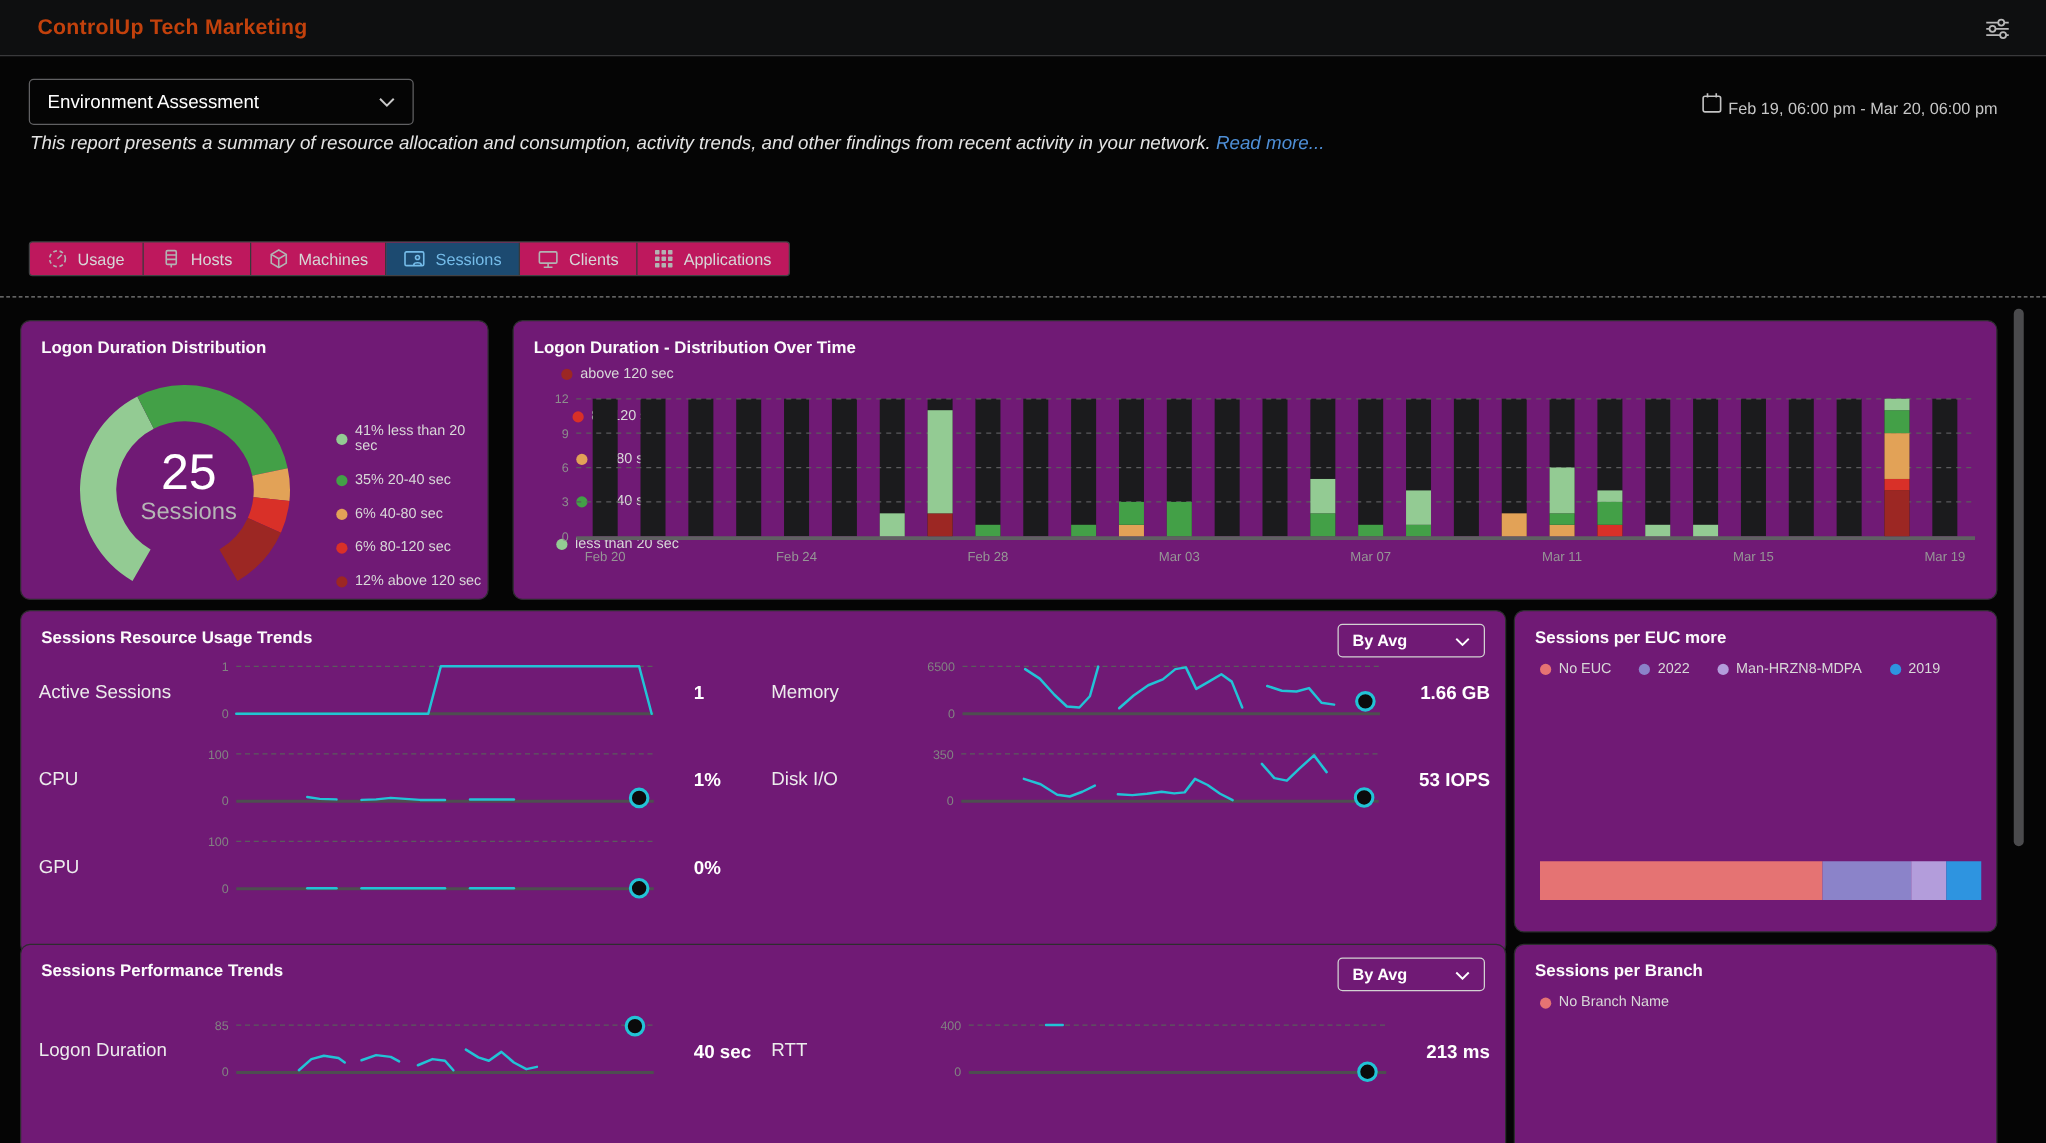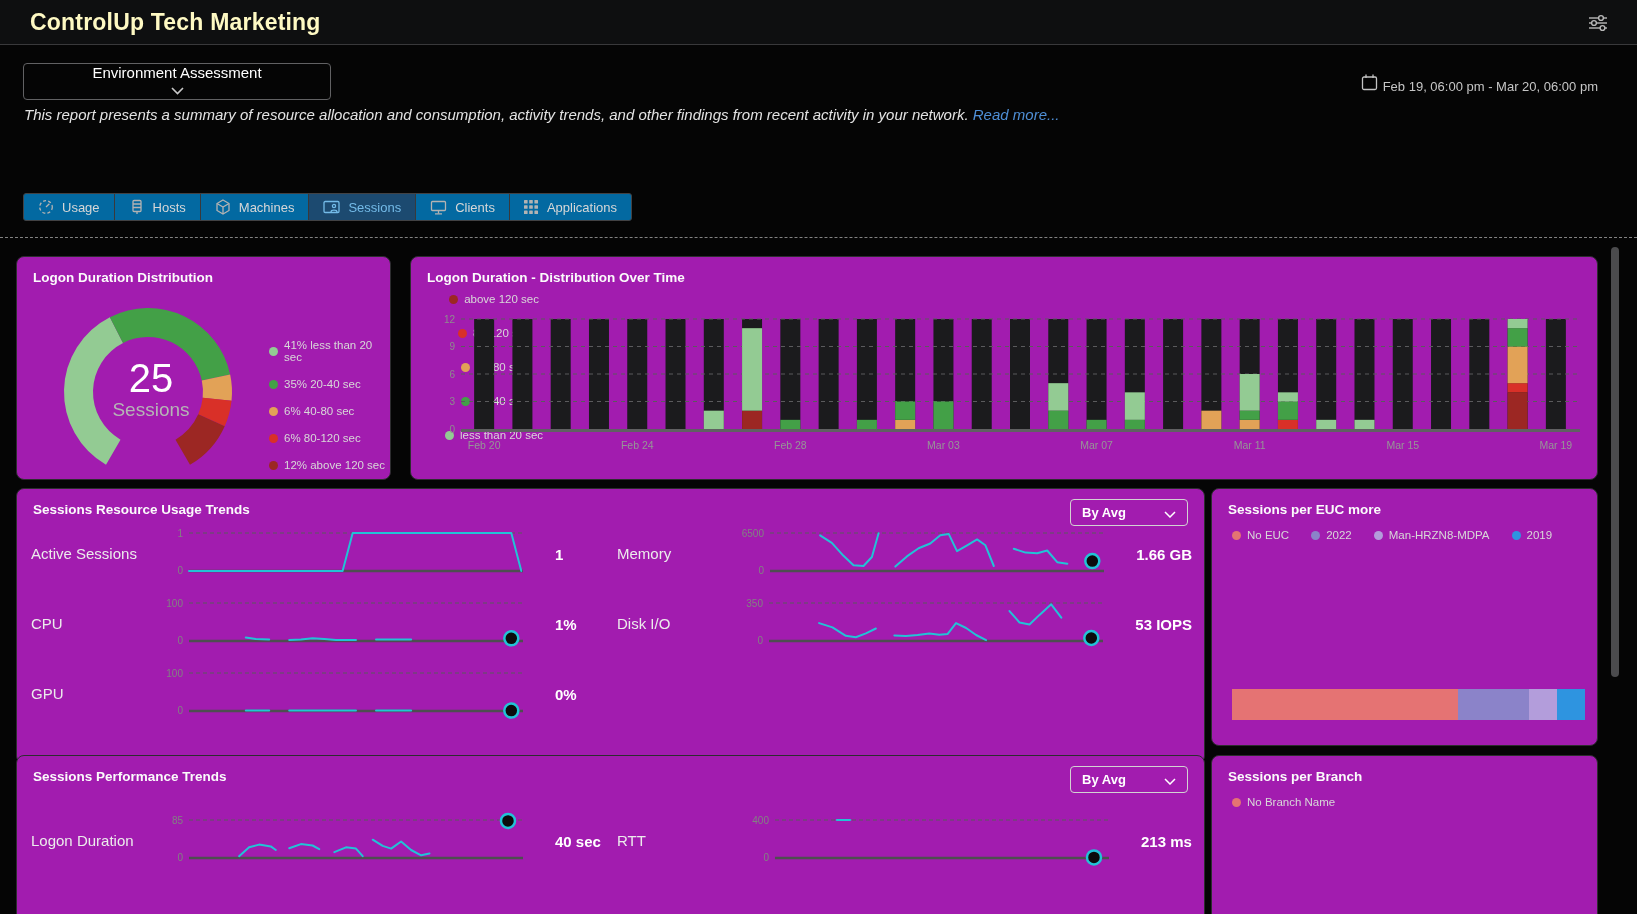--- a/index.html
+++ b/index.html
@@ -3,53 +3,53 @@
 <meta charset="utf-8">
 <style>
   * { margin:0; padding:0; box-sizing:border-box; }
   html,body { width:1637px; height:914px; overflow:hidden; background:#050505;
     font-family:"Liberation Sans", sans-serif; color:#e8e8e8; }
   .abs { position:absolute; }
 
   
   .header { position:absolute; left:0; top:0; width:1637px; height:45px;
     background:#0e0f10; border-bottom:1px solid #39393b; display:flex; align-items:center; }
-  .app-title { position:absolute; left:30px; font-size:23px; font-weight:700; color:#fef9c3; letter-spacing:.2px; }
+  .app-title { position:absolute; left:30px; font-size:17px; font-weight:700; color:#c2410c; letter-spacing:.2px; }
   .main-nav { position:absolute; left:300px; top:0; height:45px; display:flex; gap:38px; }
   .nav-item { position:relative; height:45px; display:flex; align-items:center;
     font-size:14px; color:#9e9e9e; cursor:pointer; }
   .nav-item.active { color:#ec1e63; font-weight:700; }
   .nav-item.active::after { content:""; position:absolute; left:-10px; right:-10px; bottom:0;
     height:3px; background:#ec1e63; }
   .filter-btn { position:absolute; right:28px; top:12px; width:22px; height:22px; cursor:pointer; }
 
   
   .report-select { position:absolute; left:23px; top:63px; width:308px; height:37px;
     border:1px solid #616163; border-radius:4px; display:flex; align-items:center;
-    padding:0 14px; cursor:pointer;flex-direction:column; }
+    padding:0 14px; cursor:pointer; }
   .report-select .lbl { font-size:15px; color:#fff; flex:1; }
   .date-range { position:absolute; right:39px; top:74px; display:flex; align-items:flex-end; gap:5px;
     font-size:13px; color:#c6c6c6; }
   .description { position:absolute; left:24px; top:106px; font-size:15px; font-style:italic; color:#e3e3e3; }
   .read-more { color:#4f8fd6; cursor:pointer; }
 
   
   .tab-group { position:absolute; left:23px; top:193px; height:28px; display:flex;
-    border:1px solid #424244; border-radius:3px; overflow:hidden; background:#0369a1; }
+    border:1px solid #424244; border-radius:3px; overflow:hidden; background:#be185d; }
   .tab { display:flex; align-items:center; gap:8px; padding:0 14px; font-size:13px;
     color:#d7d7d7; border-right:1px solid #39393b; cursor:pointer; white-space:nowrap; }
   .tab:last-child { border-right:none; }
   .tab .ticon { color:#b3b3b3; display:flex; }
   .tab.active { background:#1c4a70; color:#74bbe8; }
   .tab.active .ticon { color:#74bbe8; }
 
   .dashed-sep { position:absolute; left:0; top:237px; width:1637px; border-top:1px dashed #828282; }
 
   
-  .panel { position:absolute; background:#a21caf; border:1px solid #2d2d2f; border-radius:8px; }
+  .panel { position:absolute; background:#701a75; border:1px solid #2d2d2f; border-radius:8px; }
   .panel-title { position:absolute; left:16px; top:13px; font-size:13.5px; font-weight:700; color:#fbfbfb; }
 
   #panel-logon-dist   { left:16px;  top:256px; width:375px;  height:224px; }
   #panel-over-time    { left:410px; top:256px; width:1188px; height:224px; }
   #panel-resources    { left:16px;  top:488px; width:1189px; height:276px; }
   #panel-euc          { left:1211px;top:488px; width:387px;  height:258px; }
   #panel-performance  { left:16px;  top:755px; width:1189px; height:235px; }
   #panel-branch       { left:1211px;top:755px; width:387px;  height:235px; }
 
   

